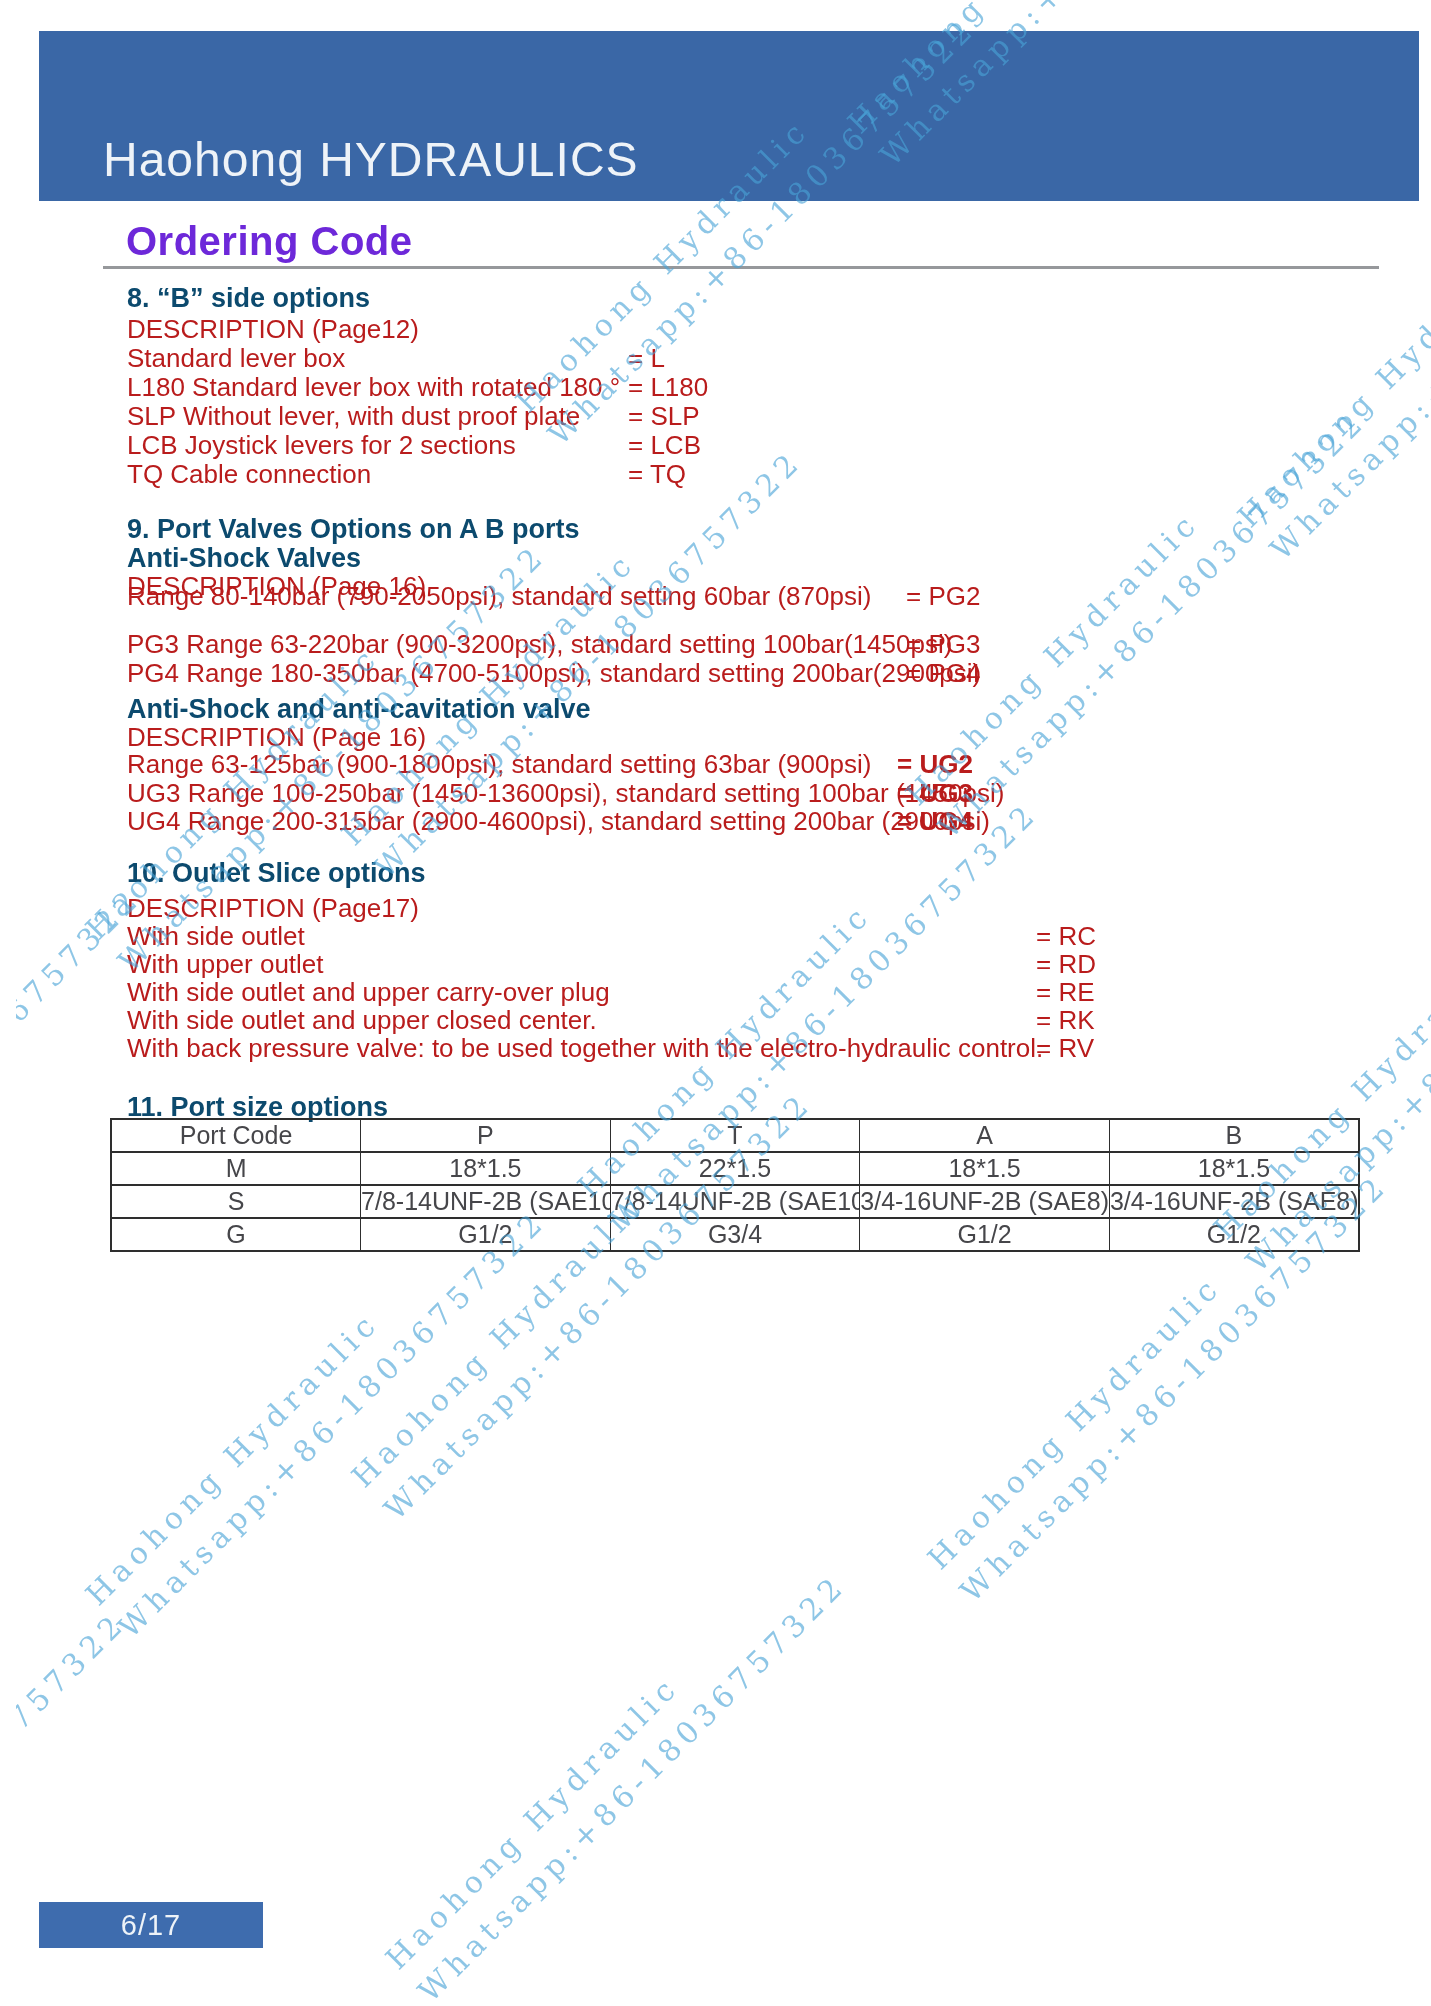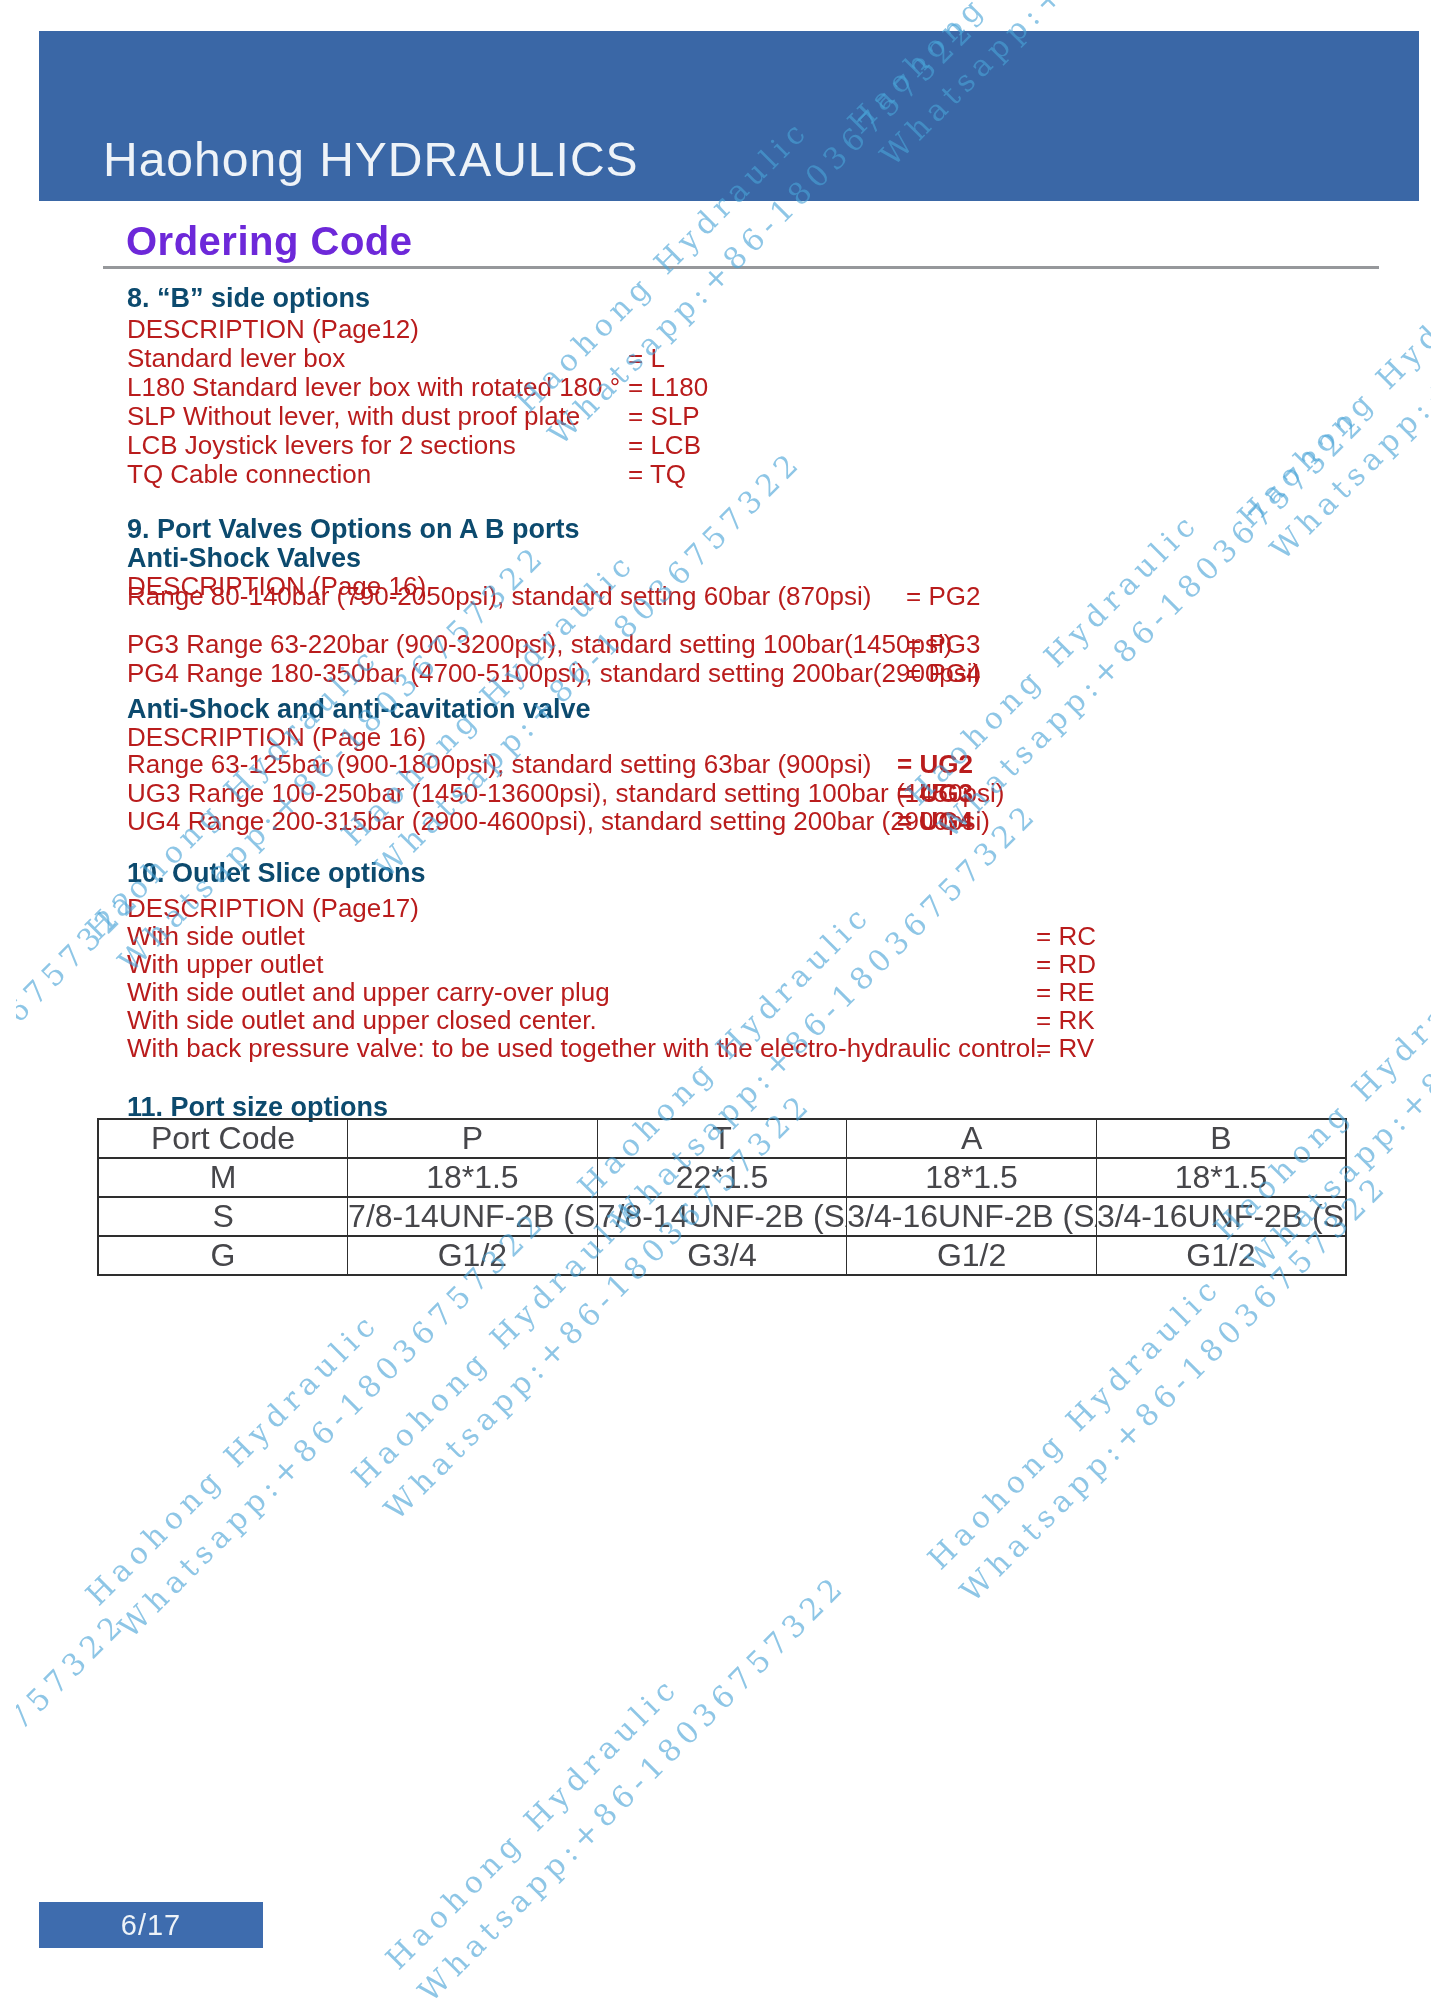--- a/index.html
+++ b/index.html
@@ -14,22 +14,22 @@
 
   .sec-heading{position:absolute;left:111px;height:30px;line-height:30px;font-size:27px;font-weight:bold;color:#0c4a6e;white-space:nowrap;}
   .opt-row{position:absolute;left:0;width:100%;height:29px;line-height:29px;font-size:26px;color:#b91c1c;white-space:nowrap;}
   .opt-label{position:absolute;left:111px;}
   .opt-code{position:absolute;}
   .s8  .opt-code{left:612px;}
   .s9  .opt-code{left:890px;}
   .s9b .opt-code{left:881px;font-weight:bold;}
   .s10 .opt-code{left:1020px;}
 
-  .port-table{position:absolute;left:81px;top:1118px;width:1250px;border-collapse:collapse;table-layout:fixed;
-              font-size:32px;color:#46464a;border:2px solid #2e2e2e;}
+  .port-table{position:absolute;left:94px;top:1118px;width:1250px;border-collapse:collapse;table-layout:fixed;
+              font-size:25px;color:#46464a;border:2px solid #2e2e2e;}
   .port-table th,.port-table td{border:1px solid #2e2e2e;border-top-width:2px;height:31px;padding:0;
               text-align:center;font-weight:normal;overflow:hidden;white-space:nowrap;}
   .port-table tr:last-child td{border-bottom:2px solid #2e2e2e;}
 
   .footer-badge{position:absolute;left:23px;top:1902px;width:224px;height:46px;background:#3e6cae;
               color:#eef3f8;font-size:29px;display:flex;align-items:center;justify-content:center;letter-spacing:1px;}
 
   .wm-layer{position:absolute;left:0;top:0;width:100%;height:100%;z-index:5;pointer-events:none;}
   .wm{position:absolute;white-space:nowrap;transform:translate(-50%,-50%) rotate(-45deg);
       font-family:"DejaVu Serif",serif;font-size:30px;letter-spacing:6px;line-height:46px;

